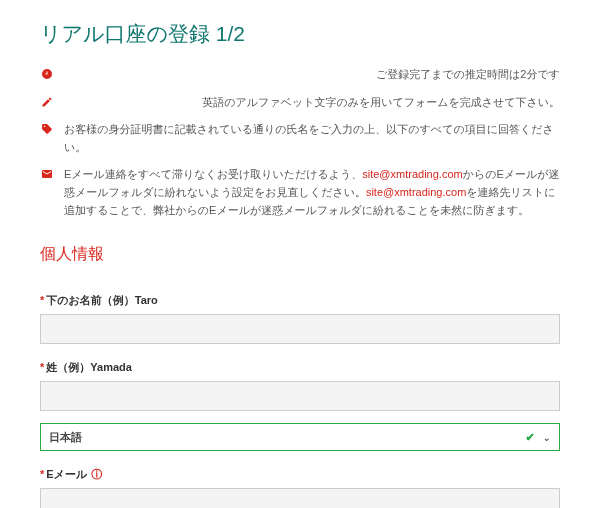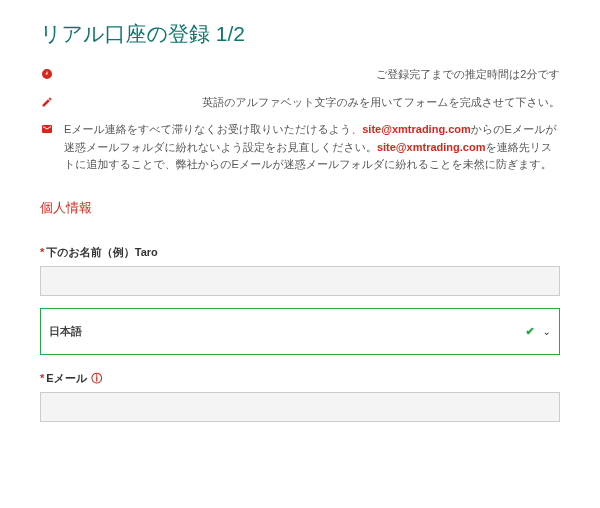--- a/index.html
+++ b/index.html
@@ -38,25 +38,24 @@
       display: inline-flex;
       align-items: center;
       justify-content: center;
       font-size: 11px;
       margin-top: 1px;
     }
     .underline-only {
     }
     .link-red {
       color: #d8261c;
-      font-weight: bold;
     }
     .section-header {
       color: #d8261c;
-      font-size: 13px;
+      font-size: 16px;
       font-weight: 400;
       margin: 25px 0 12px;
     }
     .form-grid {
       display: flex;
       flex-wrap: wrap;
       gap: 0 20px;
     }
     .col {
       flex: 1 1 260px;
@@ -88,21 +87,21 @@
     .input-box {
       width: 100%;
       height: 30px;
       border: 1px solid #ccc;
       background: #f4f4f4;
       padding: 0 8px;
       font-size: 12px;
     }
     .select-box {
       width: 100%;
-      height: 47px;
+      height: 28px;
       border: 1px solid #ccc;
       background: #fff;
       padding: 0 8px;
       font-size: 11px;
       position: relative;
       display: flex;
       align-items: center;
       justify-content: space-between;
     }
     .select-box.valid {
@@ -143,40 +142,52 @@
           <path d="M3 17.25V21h3.75l11-11-3.75-3.75L3 17.25zM20.71 7.04a1 1 0 000-1.41l-2.34-2.34a1 1 0 00-1.41 0l-1.83 1.83 3.75 3.75 1.83-1.83z"></path>
         </svg>
     </span>
     <span>
       <span>英語のアルファベット文字</span><span class="underline-only">のみ</span><span>を用いてフォームを完成させて下さい。</span>
     </span>
   </li>
   <li>
     <span class="notice-icon">
       <svg viewBox="0 0 24 24" width="12" height="12" fill="currentColor">
+          <path d="M21 11l-9-9H4a2 2 0 00-2 2v8l9 9a2 2 0 002.83 0L21 13.83A2 2 0 0021 11zM7 8a1.5 1.5 0 110-3 1.5 1.5 0 010 3z"></path>
+        </svg>
+    </span>
+    <span>お客様の身分証明書に記載されている通りの氏名をご入力の上、以下のすべての項目に回答ください。</span>
+  </li>
+  <li>
+    <span class="notice-icon">
+      <svg viewBox="0 0 24 24" width="12" height="12" fill="currentColor">
           <path d="M20 4H4a2 2 0 00-2 2v12a2 2 0 002 2h16a2 2 0 002-2V6a2 2 0 00-2-2zm0 4l-8 5-8-5V6l8 5 8-5v2z"></path>
         </svg>
     </span>
     <span>
       <span>Eメール連絡をすべて滞りなくお受け取りいただけるよう、</span><span class="link-red">site@xmtrading.com</span><span>からのEメールが迷惑メールフォルダに紛れないよう設定をお見直しください。</span><span class="link-red">site@xmtrading.com</span><span>を連絡先リストに追加することで、弊社からのEメールが迷惑メールフォルダに紛れることを未然に防ぎます。</span>
     </span>
   </li>
 </ul>
 
 <h2 class="section-header">個人情報</h2>
 
 <div class="form-grid">
 
   <div class="col">
 
     <div class="field-group">
       <label class="field-label"><span class="req">*</span><span>下のお名前（例）Taro</span></label>
       <input class="input-box" style="">
     </div>
 
+    <div class="field-group">
+      <label class="field-label"><span class="req">*</span><span>姓（例）Yamada</span></label>
+      <input class="input-box" style="">
+    </div>
 
     <div class="field-group">
       <div class="select-box valid">
         <span class="bold">日本語</span>
         <span class="select-right">
           <span class="check-icon">✔</span>
           <span class="chevron-icon">⌄</span>
         </span>
       </div>
     </div>

